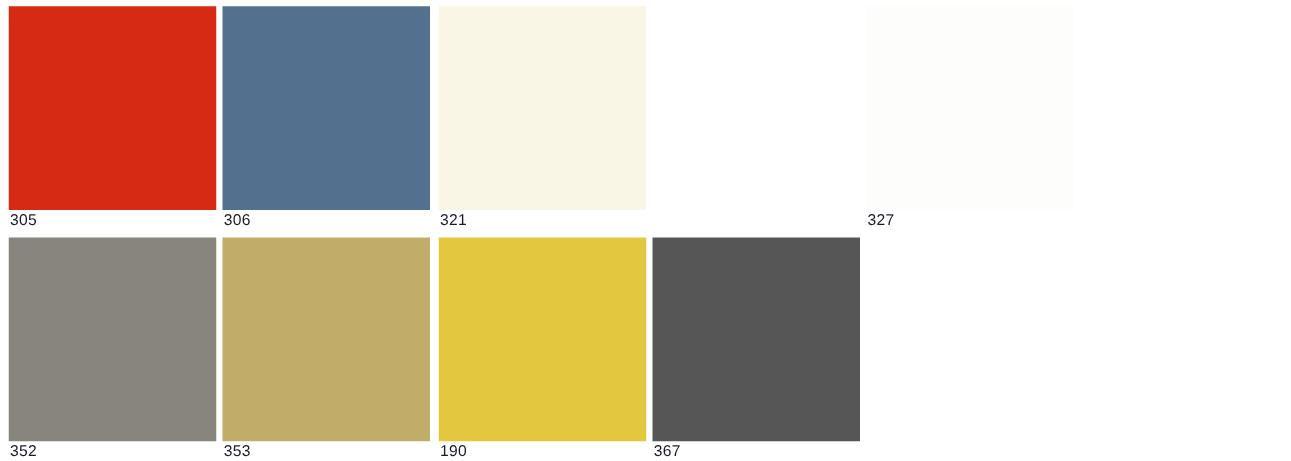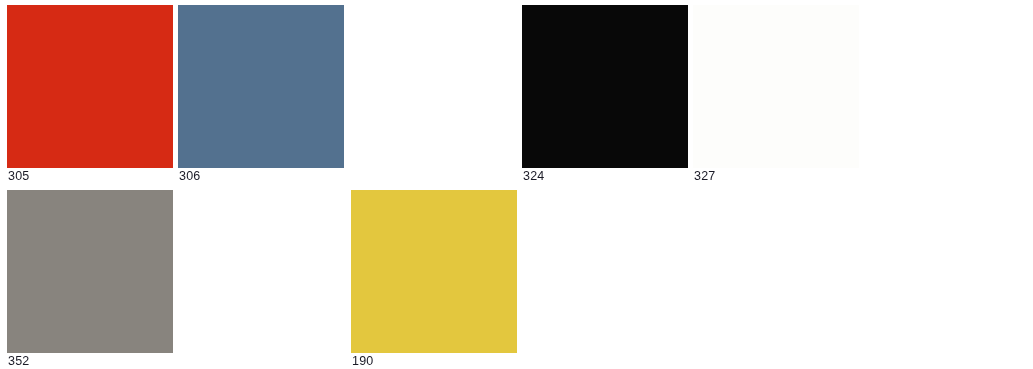--- a/index.html
+++ b/index.html
@@ -62,35 +62,43 @@
 <div id="swatch-grid" style="background: rgb(255, 255, 255);">
     <div class="swatch-row" style="top: 0px;">
       <div class="swatch-cell" style="left: 7px; width: 166px;">
         <div class="swatch-chip" title="305" style="height: 163px; background: rgb(214, 42, 20);"></div>
         <div class="swatch-label" style="color: rgb(27, 27, 39);">305</div>
       </div>
       <div class="swatch-cell" style="left: 178px; width: 166px;">
         <div class="swatch-chip" title="306" style="height: 163px; background: rgb(83, 113, 143);"></div>
         <div class="swatch-label" style="color: rgb(27, 27, 39);">306</div>
       </div>
-      <div class="swatch-cell" style="left: 522px; width: 166px;">
-        <div class="swatch-chip" title="324" style="height: 163px; background: rgb(8, 8, 8);"></div>
-        <div class="swatch-label" style="color: rgb(27, 27, 39);">324</div>
+      <div class="swatch-cell" style="left: 351px; width: 166px;">
+        <div class="swatch-chip" title="321" style="height: 163px; background: rgb(250, 246, 230);"></div>
+        <div class="swatch-label" style="color: rgb(27, 27, 39);">321</div>
       </div>
       <div class="swatch-cell" style="left: 693px; width: 166px;">
         <div class="swatch-chip" title="327" style="height: 163px; background: rgb(253, 253, 251);"></div>
         <div class="swatch-label" style="color: rgb(27, 27, 39);">327</div>
       </div>
     </div>
     <div class="swatch-row" style="top: 185px;">
       <div class="swatch-cell" style="left: 7px; width: 166px;">
         <div class="swatch-chip" title="352" style="height: 163px; background: rgb(136, 132, 126);"></div>
         <div class="swatch-label" style="color: rgb(27, 27, 39);">352</div>
       </div>
+      <div class="swatch-cell" style="left: 178px; width: 166px;">
+        <div class="swatch-chip" title="353" style="height: 163px; background: rgb(194, 172, 106);"></div>
+        <div class="swatch-label" style="color: rgb(27, 27, 39);">353</div>
+      </div>
       <div class="swatch-cell" style="left: 351px; width: 166px;">
         <div class="swatch-chip" title="354" style="height: 163px; background: rgb(227, 199, 62);"></div>
         <div class="swatch-label" style="color: rgb(27, 27, 39);">190</div>
+      </div>
+      <div class="swatch-cell" style="left: 522px; width: 166px;">
+        <div class="swatch-chip" title="367" style="height: 163px; background: rgb(86, 86, 86);"></div>
+        <div class="swatch-label" style="color: rgb(27, 27, 39);">367</div>
       </div>
       <div class="swatch-cell" style="left: 864px; width: 166px;">
         <div class="swatch-label" style="color: rgb(27, 27, 39);"></div>
       </div>
     </div>
   </div>
 
 </body></html>

